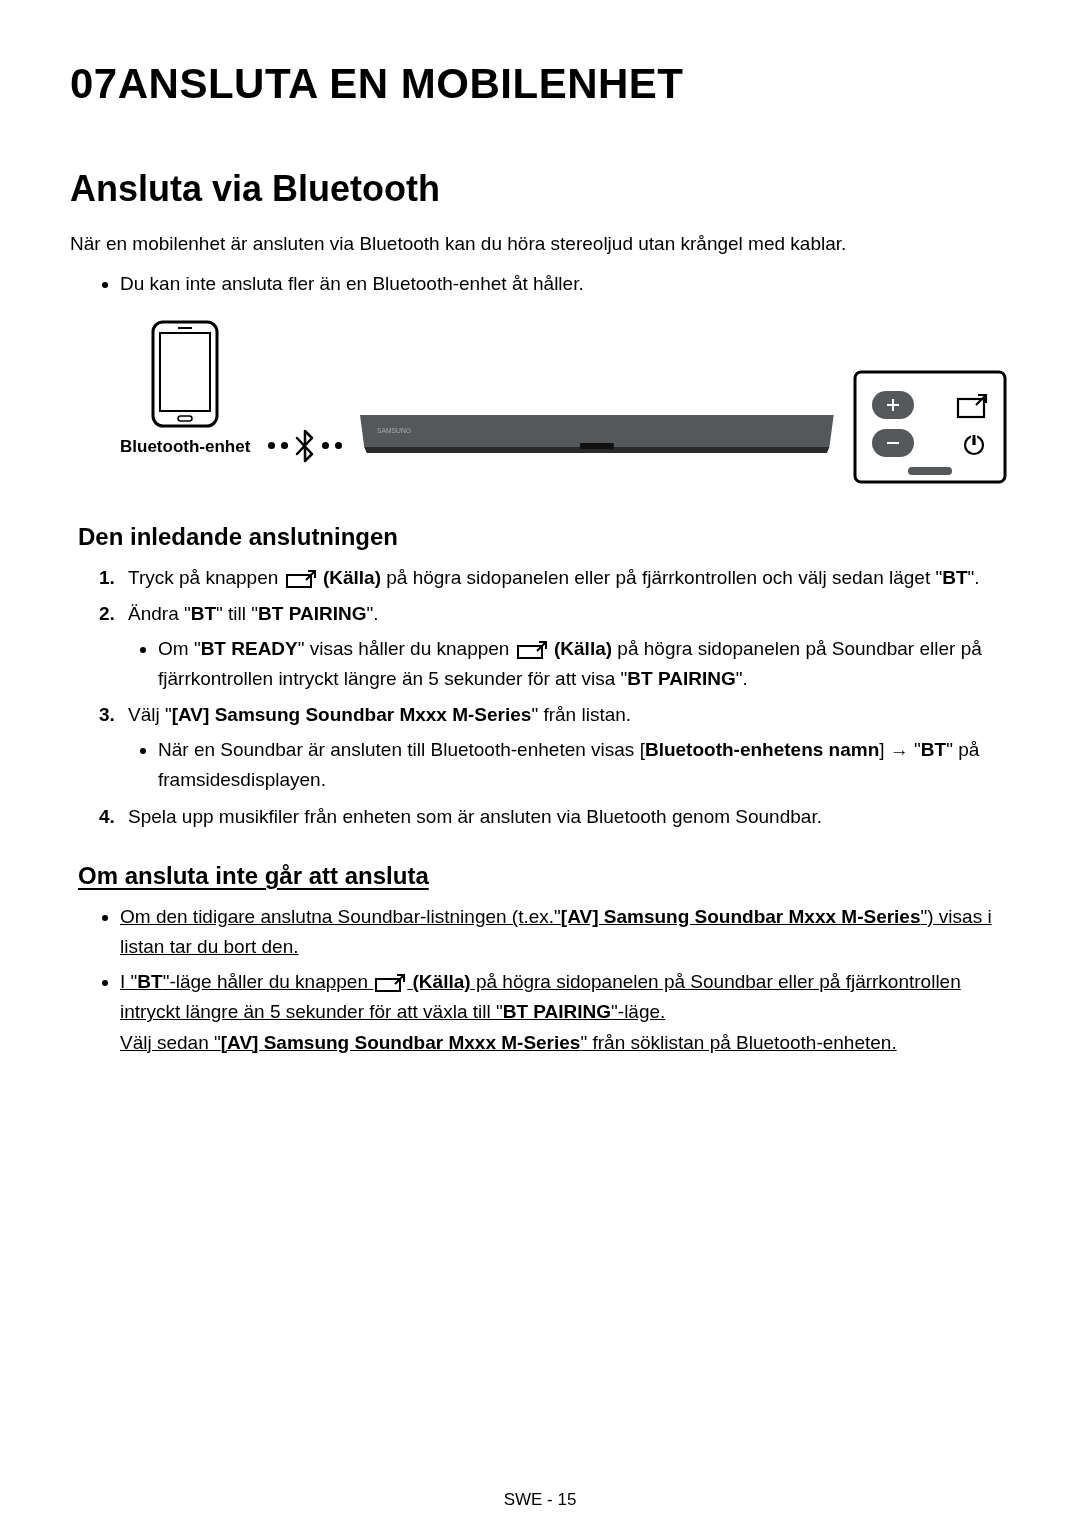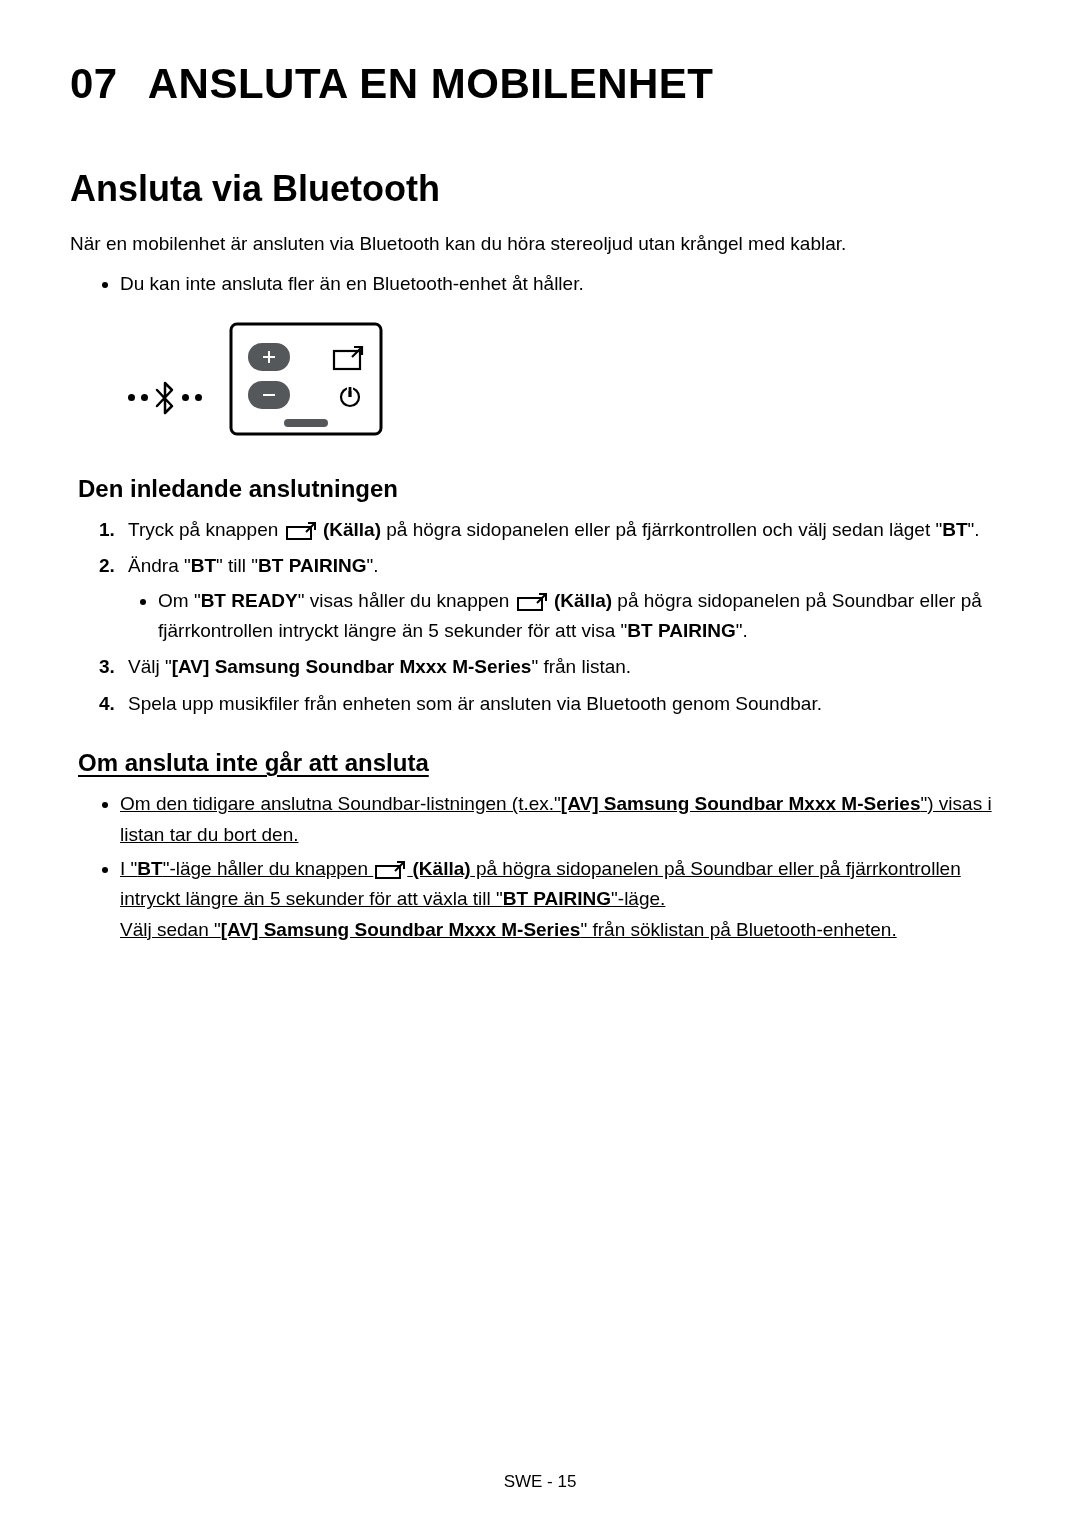--- a/index.html
+++ b/index.html
@@ -11,21 +11,21 @@
     color: #000;
     padding: 60px 70px 40px 70px;
     position: relative;
   }
   .chapter-title {
     font-size: 42px;
     font-weight: 700;
     letter-spacing: 0.5px;
     margin-bottom: 60px;
   }
-  .chapter-num { margin-right: 30px; }
+  .chapter-num { }
   .section-title {
     font-size: 36px;
     font-weight: 700;
     margin-bottom: 20px;
   }
   .body-text {
     font-size: 19px;
     line-height: 1.5;
     margin-bottom: 10px;
   }
@@ -65,21 +65,21 @@
   }
   .b { font-weight: 700; text-align: right; }
   .source-icon {
     display: inline-block;
     vertical-align: middle;
     width: 30px; height: 18px;
     margin: 0 2px;
   }
   .footer {
     position: absolute;
-    bottom: 40px;
+    bottom: 22px;
     left: 0; right: 0;
     text-align: center;
     font-size: 17px;
   }
   .bt-dots { display:flex; align-items:center; justify-content:center; gap:6px; margin: 0 8px 30px 8px;}
   .dot { width:7px; height:7px; background:#000; border-radius:50%; }
   .soundbar-wrap { flex: 1; display:flex; align-items:flex-end; margin-bottom: 36px; }
 </style>
 </head>
 <body>
@@ -90,31 +90,48 @@
 
 <h2 class="section-title">Ansluta via Bluetooth</h2>
 
 <p class="body-text">När en mobilenhet är ansluten via Bluetooth kan du höra stereoljud utan krångel med kablar.</p>
 
 <ul class="bullets">
   <li>Du kan inte ansluta fler än en Bluetooth-enhet åt håller.</li>
 </ul>
 
 <div class="diagram-row">
+  <div class="phone-block">
+    <svg width="70" height="110" viewBox="0 0 70 110">
+      <rect x="3" y="3" width="64" height="104" rx="10" fill="none" stroke="#000" stroke-width="3"></rect>
+      <rect x="10" y="14" width="50" height="78" fill="none" stroke="#000" stroke-width="2"></rect>
+      <line x1="28" y1="9" x2="42" y2="9" stroke="#000" stroke-width="2"></line>
+      <rect x="28" y="97" width="14" height="5" rx="2.5" fill="none" stroke="#000" stroke-width="1.5"></rect>
+    </svg>
+    <div class="phone-label">Bluetooth-enhet</div>
+  </div>
 
   <div class="bt-dots">
     <span class="dot"></span>
       <span class="dot"></span>
     <svg width="22" height="34" viewBox="0 0 22 34">
       <path d="M 3 9 L 18 25 L 11 32 L 11 2 L 18 9 L 3 25" fill="none" stroke="#000" stroke-width="2.5" stroke-linejoin="round" stroke-linecap="round"></path>
     </svg>
     <span class="dot"></span>
       <span class="dot"></span>
   </div>
 
+  <div class="soundbar-wrap">
+    <svg width="100%" height="50" viewBox="0 0 560 50" preserveAspectRatio="none">
+      <polygon points="0,8 560,8 555,40 5,40" fill="#55585a"></polygon>
+      <polygon points="5,40 555,40 552,46 8,46" fill="#2a2a2a"></polygon>
+      <rect x="260" y="36" width="40" height="6" fill="#111"></rect>
+      <text x="20" y="26" font-size="8" fill="#aaa" font-family="Arial">SAMSUNG</text>
+    </svg>
+  </div>
 
   <div style="margin-left:6px; margin-bottom:2px;">
     <svg width="160" height="120" viewBox="0 0 160 120">
       <rect x="5" y="5" width="150" height="110" rx="6" fill="none" stroke="#000" stroke-width="3"></rect>
 
       <rect x="22" y="24" width="42" height="28" rx="14" fill="#55585a"></rect>
       <line x1="43" y1="32" x2="43" y2="44" stroke="#fff" stroke-width="2"></line>
       <line x1="37" y1="38" x2="49" y2="38" stroke="#fff" stroke-width="2"></line>
 
       <rect x="22" y="62" width="42" height="28" rx="14" fill="#55585a"></rect>
@@ -159,20 +176,25 @@
             <polyline points="22,1 29,1 29,8" fill="none" stroke="#000" stroke-width="2"></polyline>
             <line x1="29" y1="1" x2="20" y2="10" stroke="#000" stroke-width="2"></line>
             <line x1="1" y1="9" x2="-5" y2="9" stroke="#000" stroke-width="2"></line>
             <polyline points="-2,6 -6,9 -2,12" fill="none" stroke="#000" stroke-width="1.5"></polyline>
           </svg> <span class="b">(Källa)</span><span> på högra sidopanelen på Soundbar eller på fjärrkontrollen intryckt längre än 5 sekunder för att visa "</span><span class="b">BT PAIRING</span><span>".</span>
       </li>
     </ul>
   </li>
   <li>
     <span>Välj "</span><span class="b">[AV] Samsung Soundbar Mxxx M-Series</span><span>"  från listan.</span>
+    <ul class="inner">
+      <li>
+        <span>När en Soundbar är ansluten till Bluetooth-enheten visas [</span><span class="b">Bluetooth-enhetens namn</span><span>] → "</span><span class="b">BT</span><span>" på framsidesdisplayen.</span>
+      </li>
+    </ul>
   </li>
   <li>Spela upp musikfiler från enheten som är ansluten via Bluetooth genom Soundbar.</li>
 </ol>
 
 <h3 class="subsection-title underline">Om ansluta inte går att ansluta</h3>
 
 <ul class="bullets" style="padding-left:50px;text-decoration:underline;">
   <li>
     <span>Om den tidigare anslutna Soundbar-listningen (t.ex."</span><span class="b">[AV] Samsung Soundbar Mxxx M-Series</span><span>") visas i listan tar du bort den.</span>
   </li>

